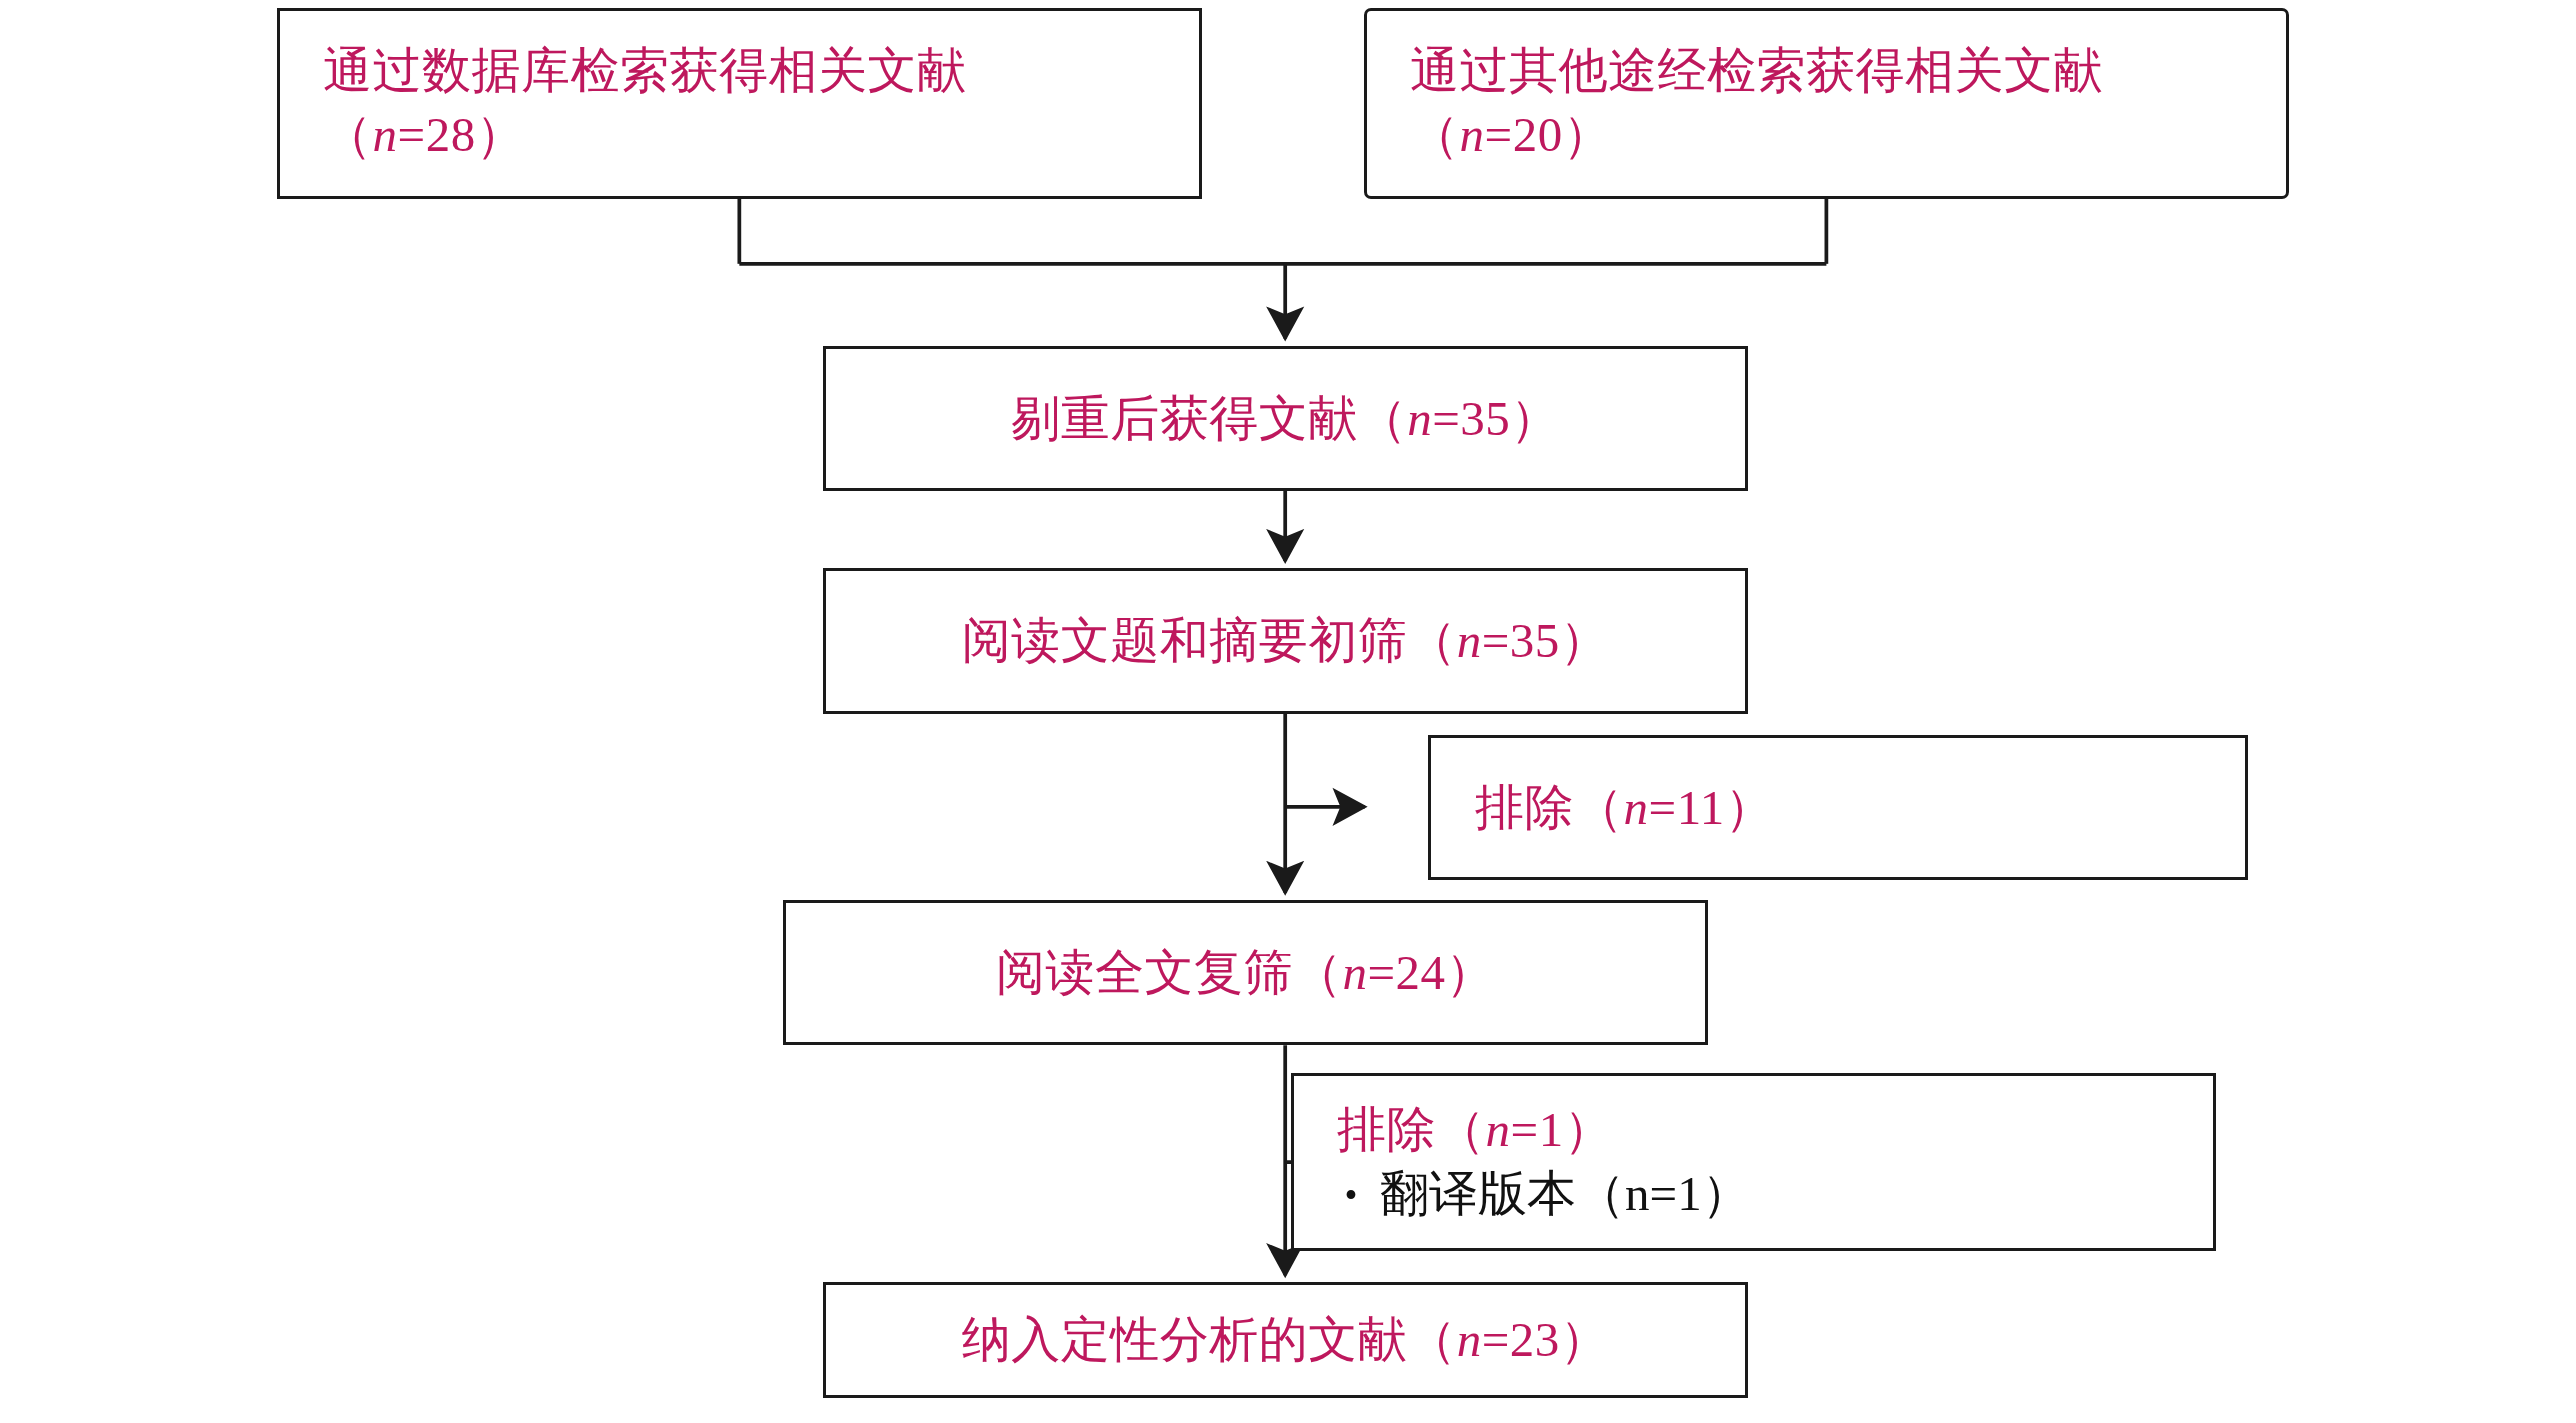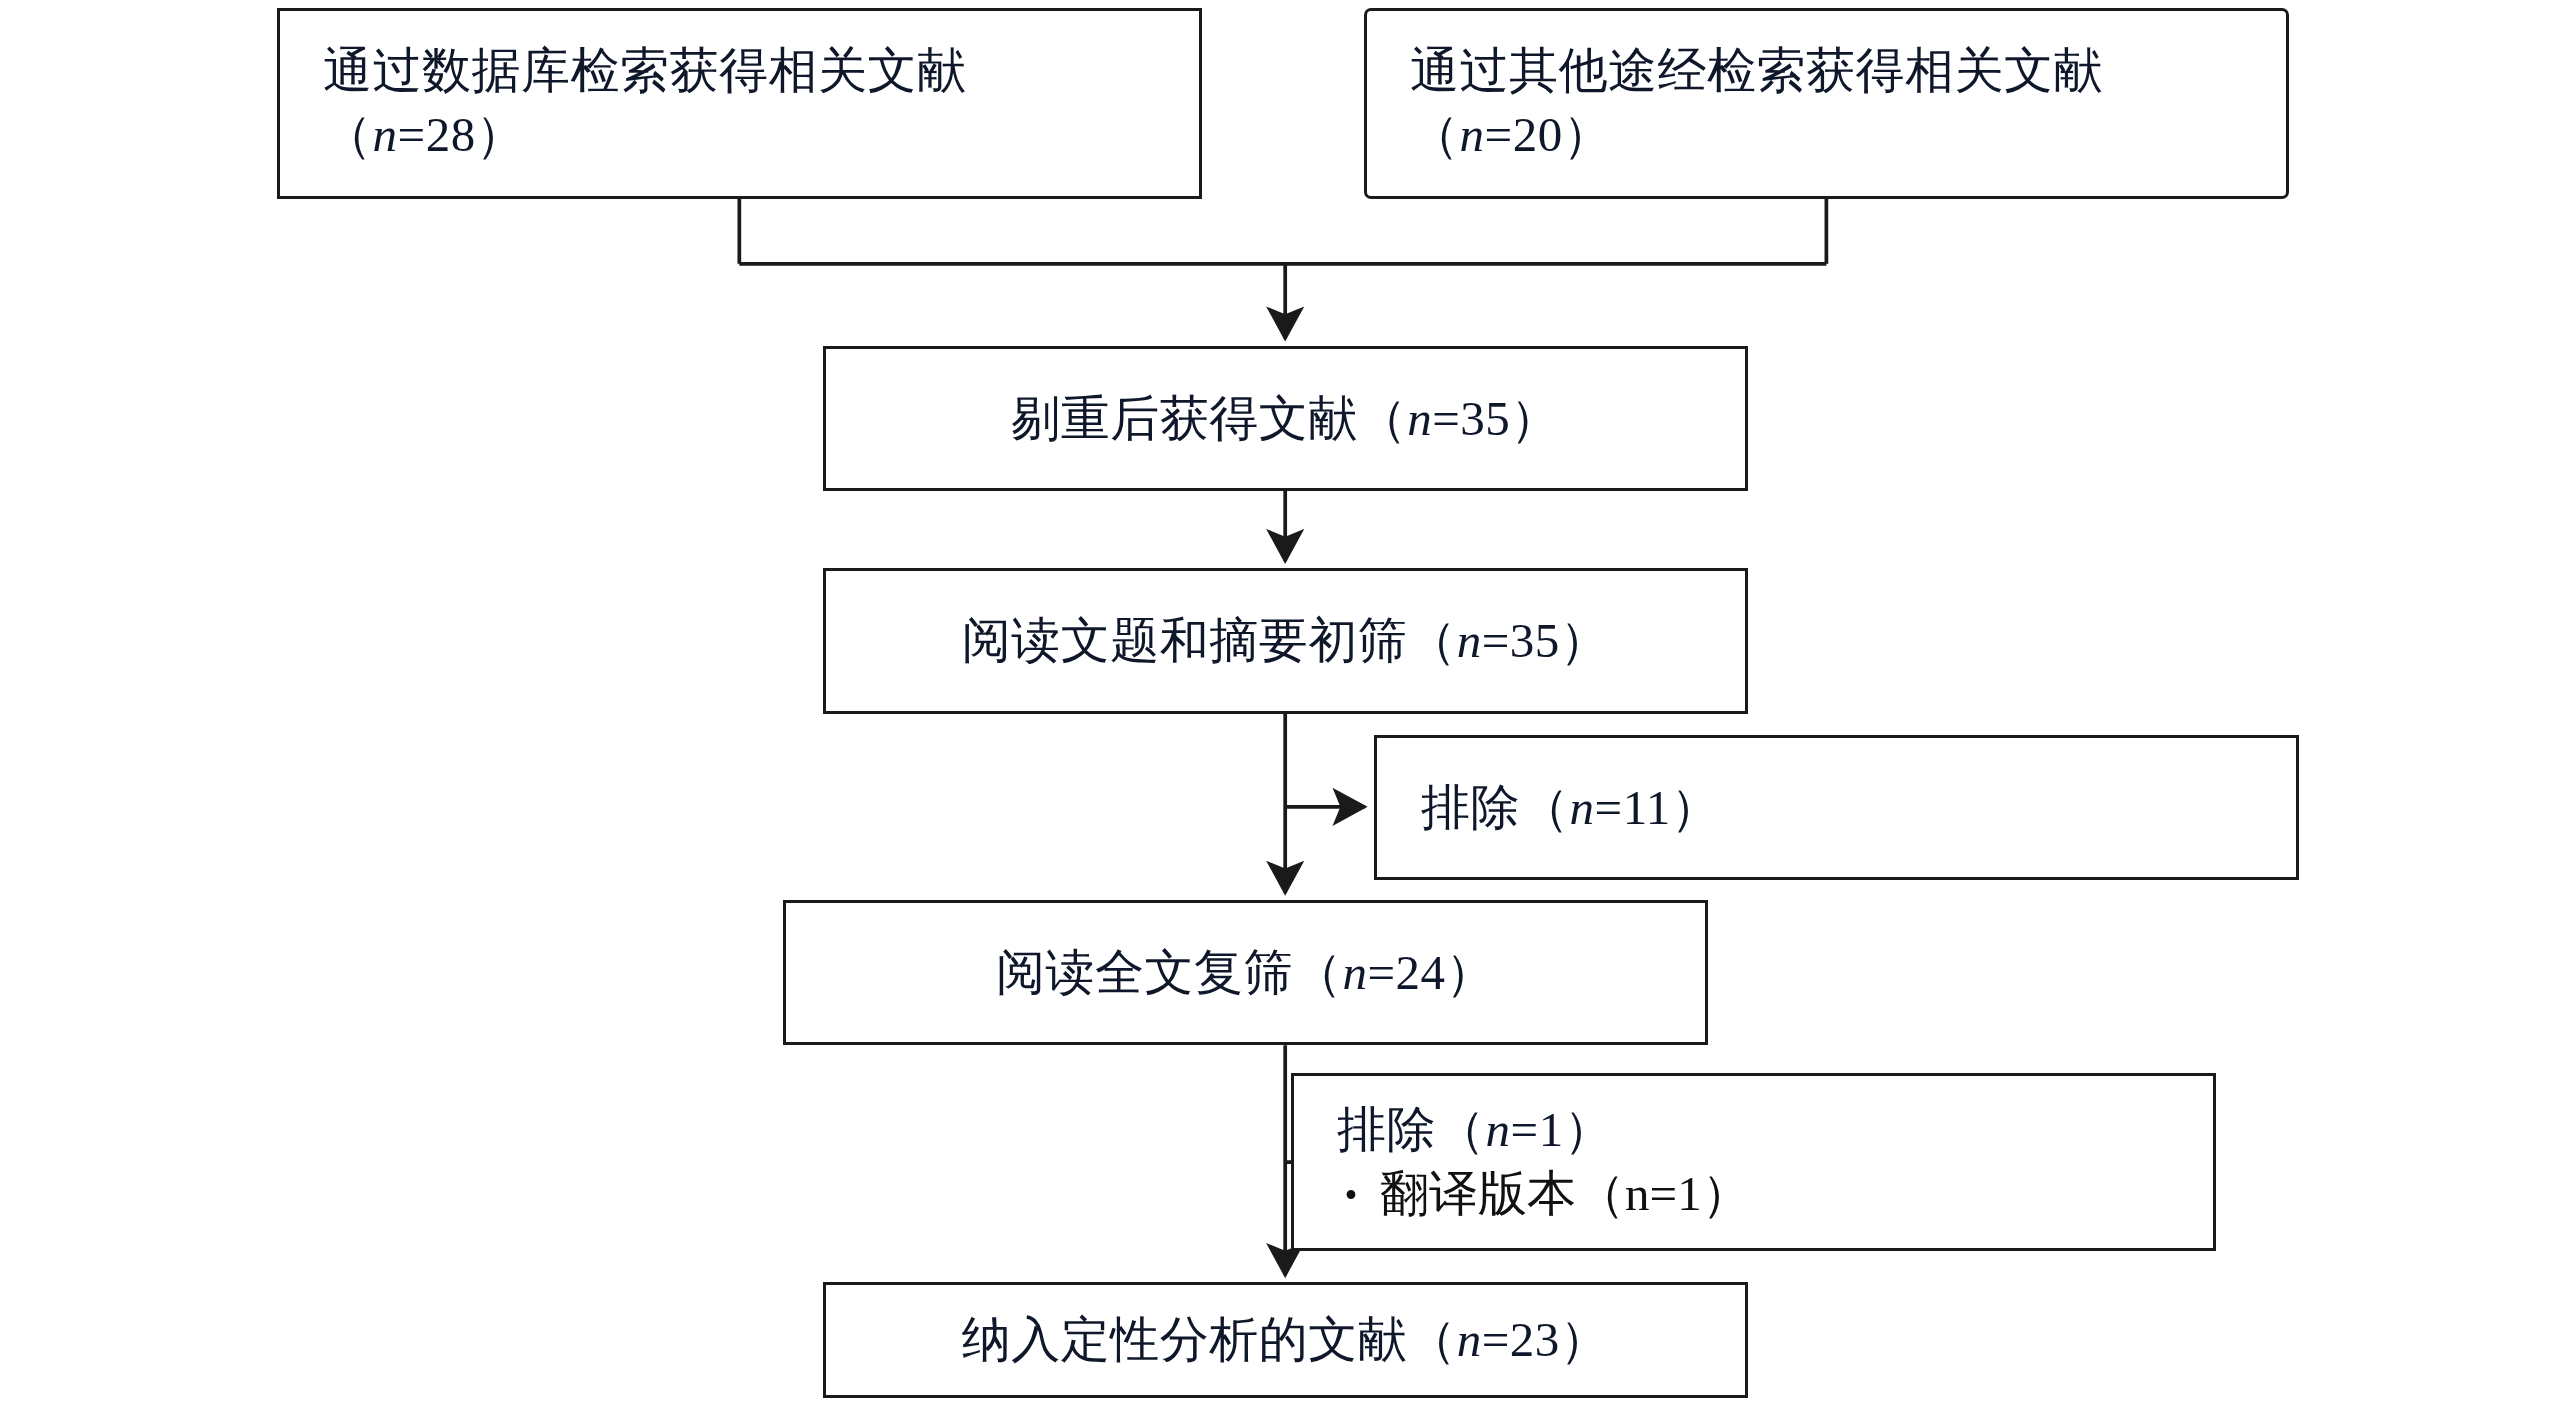--- a/index.html
+++ b/index.html
@@ -40,21 +40,21 @@
     text-align: center;
   }
   .node-box.align-left {
     align-items: flex-start;
     text-align: left;
     padding-left: 43px;
   }
   .node-line {
     font-size: 49px;
     line-height: 1.30;
-    color: #0f172a;
+    color: #be185d;
     white-space: nowrap;
     letter-spacing: 0.5px;
   }
   .node-line .it {
     font-style: italic;
   }
   .bullet-line {
     font-size: 49px;
     line-height: 1.30;
     color: #111111;
@@ -120,21 +120,21 @@
   </div>
 
   <div class="node-box align-center" style="left:823px; top:346px; width:925px; height:145px;">
     <div class="node-line">剔重后获得文献（<span class="it">n</span>=<span>35</span>）</div>
   </div>
 
   <div class="node-box align-center" style="left:823px; top:568px; width:925px; height:146px;">
     <div class="node-line">阅读文题和摘要初筛（<span class="it">n</span>=<span>35</span>）</div>
   </div>
 
-  <div class="node-box align-left" style="left:1374px; top:735px; width:925px; height:145px;padding-left:44px;">
+  <div class="node-box align-left" style="left:1428px; top:735px; width:820px; height:145px;padding-left:44px;">
     <div class="node-line">排除（<span class="it">n</span>=<span>11</span>）</div>
   </div>
 
   <div class="node-box align-center" style="left:783px; top:900px; width:925px; height:145px;">
     <div class="node-line">阅读全文复筛（<span class="it">n</span>=<span>24</span>）</div>
   </div>
 
   <div class="node-box align-left" style="left:1291px; top:1073px; width:925px; height:178px;">
     <div class="node-line">排除（<span class="it">n</span>=<span>1</span>）</div>
     <div class="bullet-line"><span class="dot">•</span>翻译版本（<span class="it">n</span>=<span>1</span>）</div>

